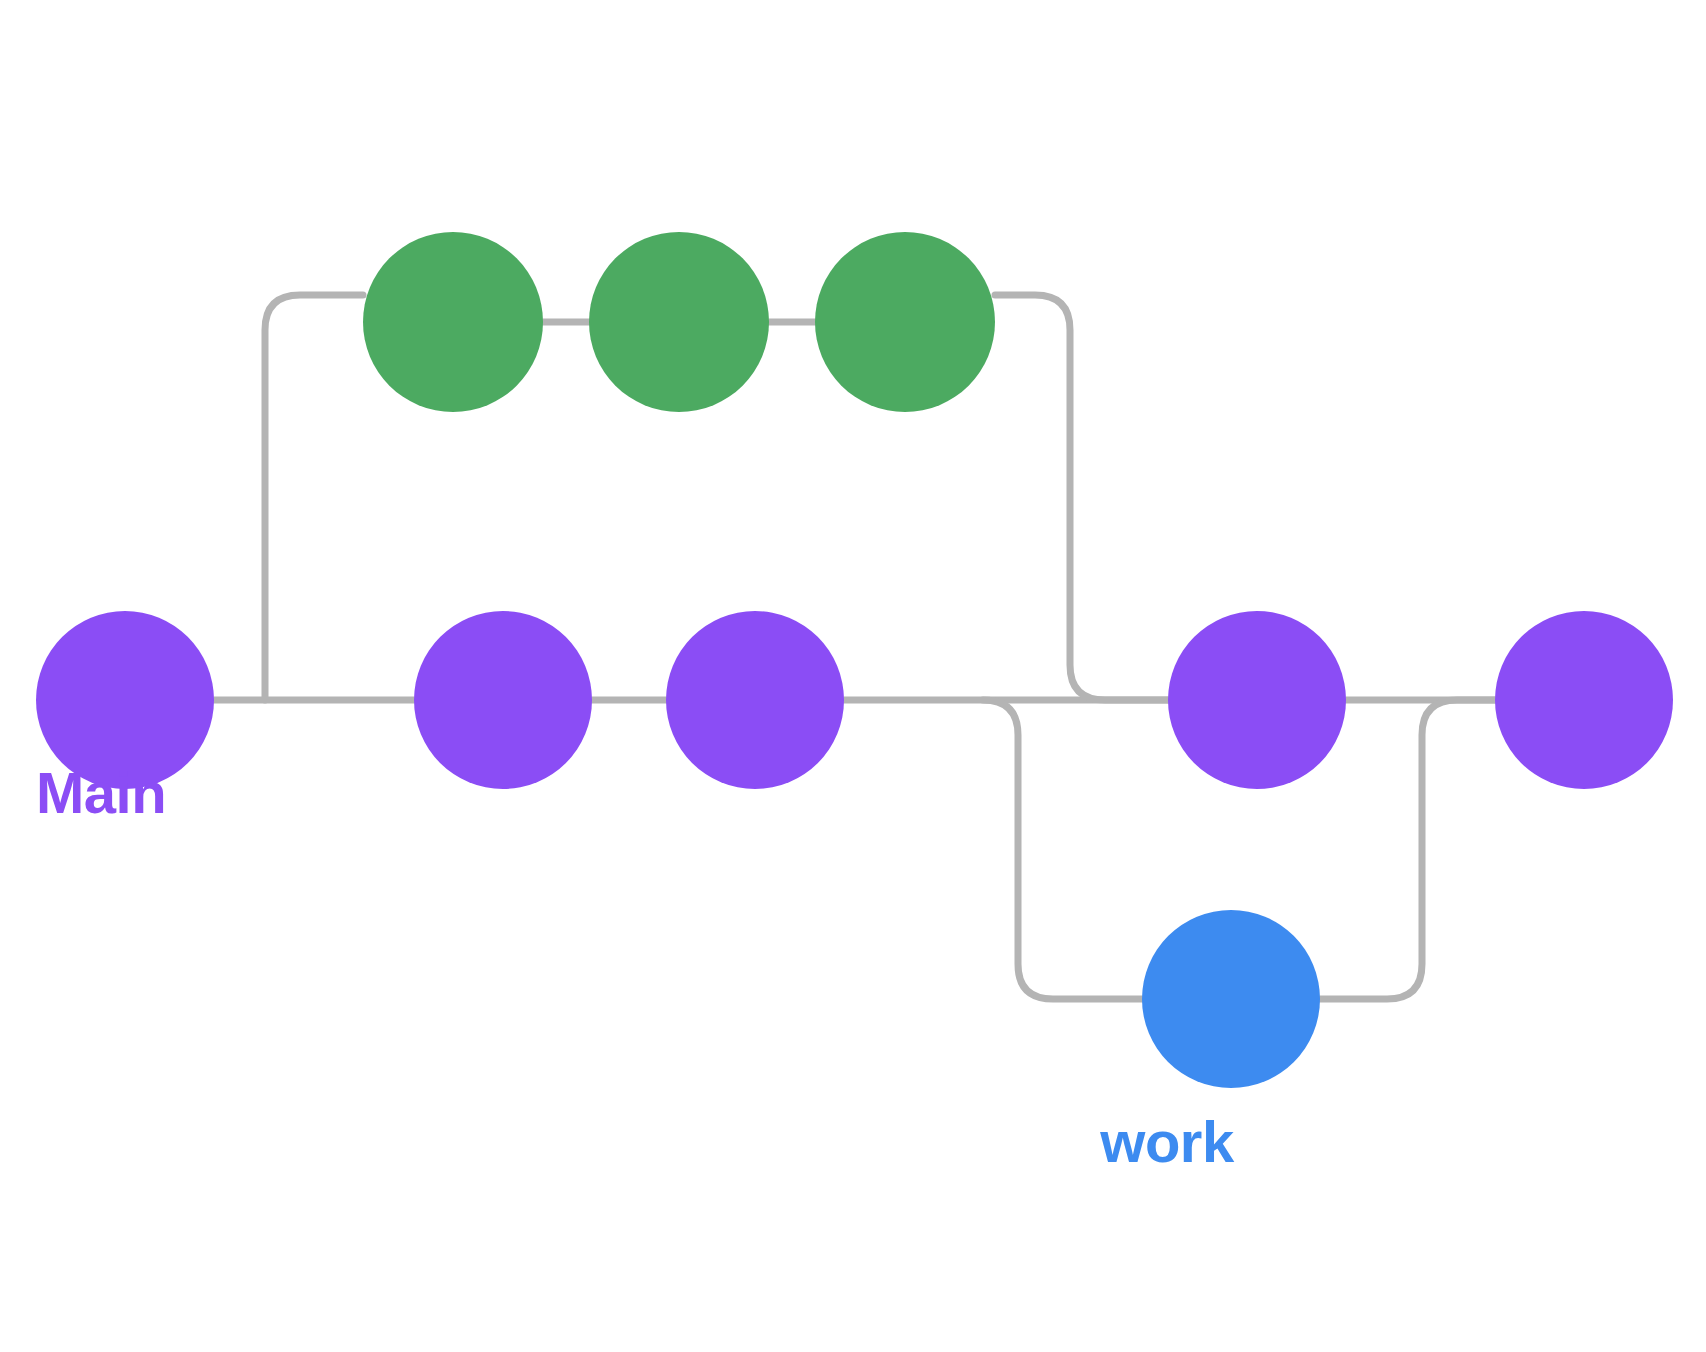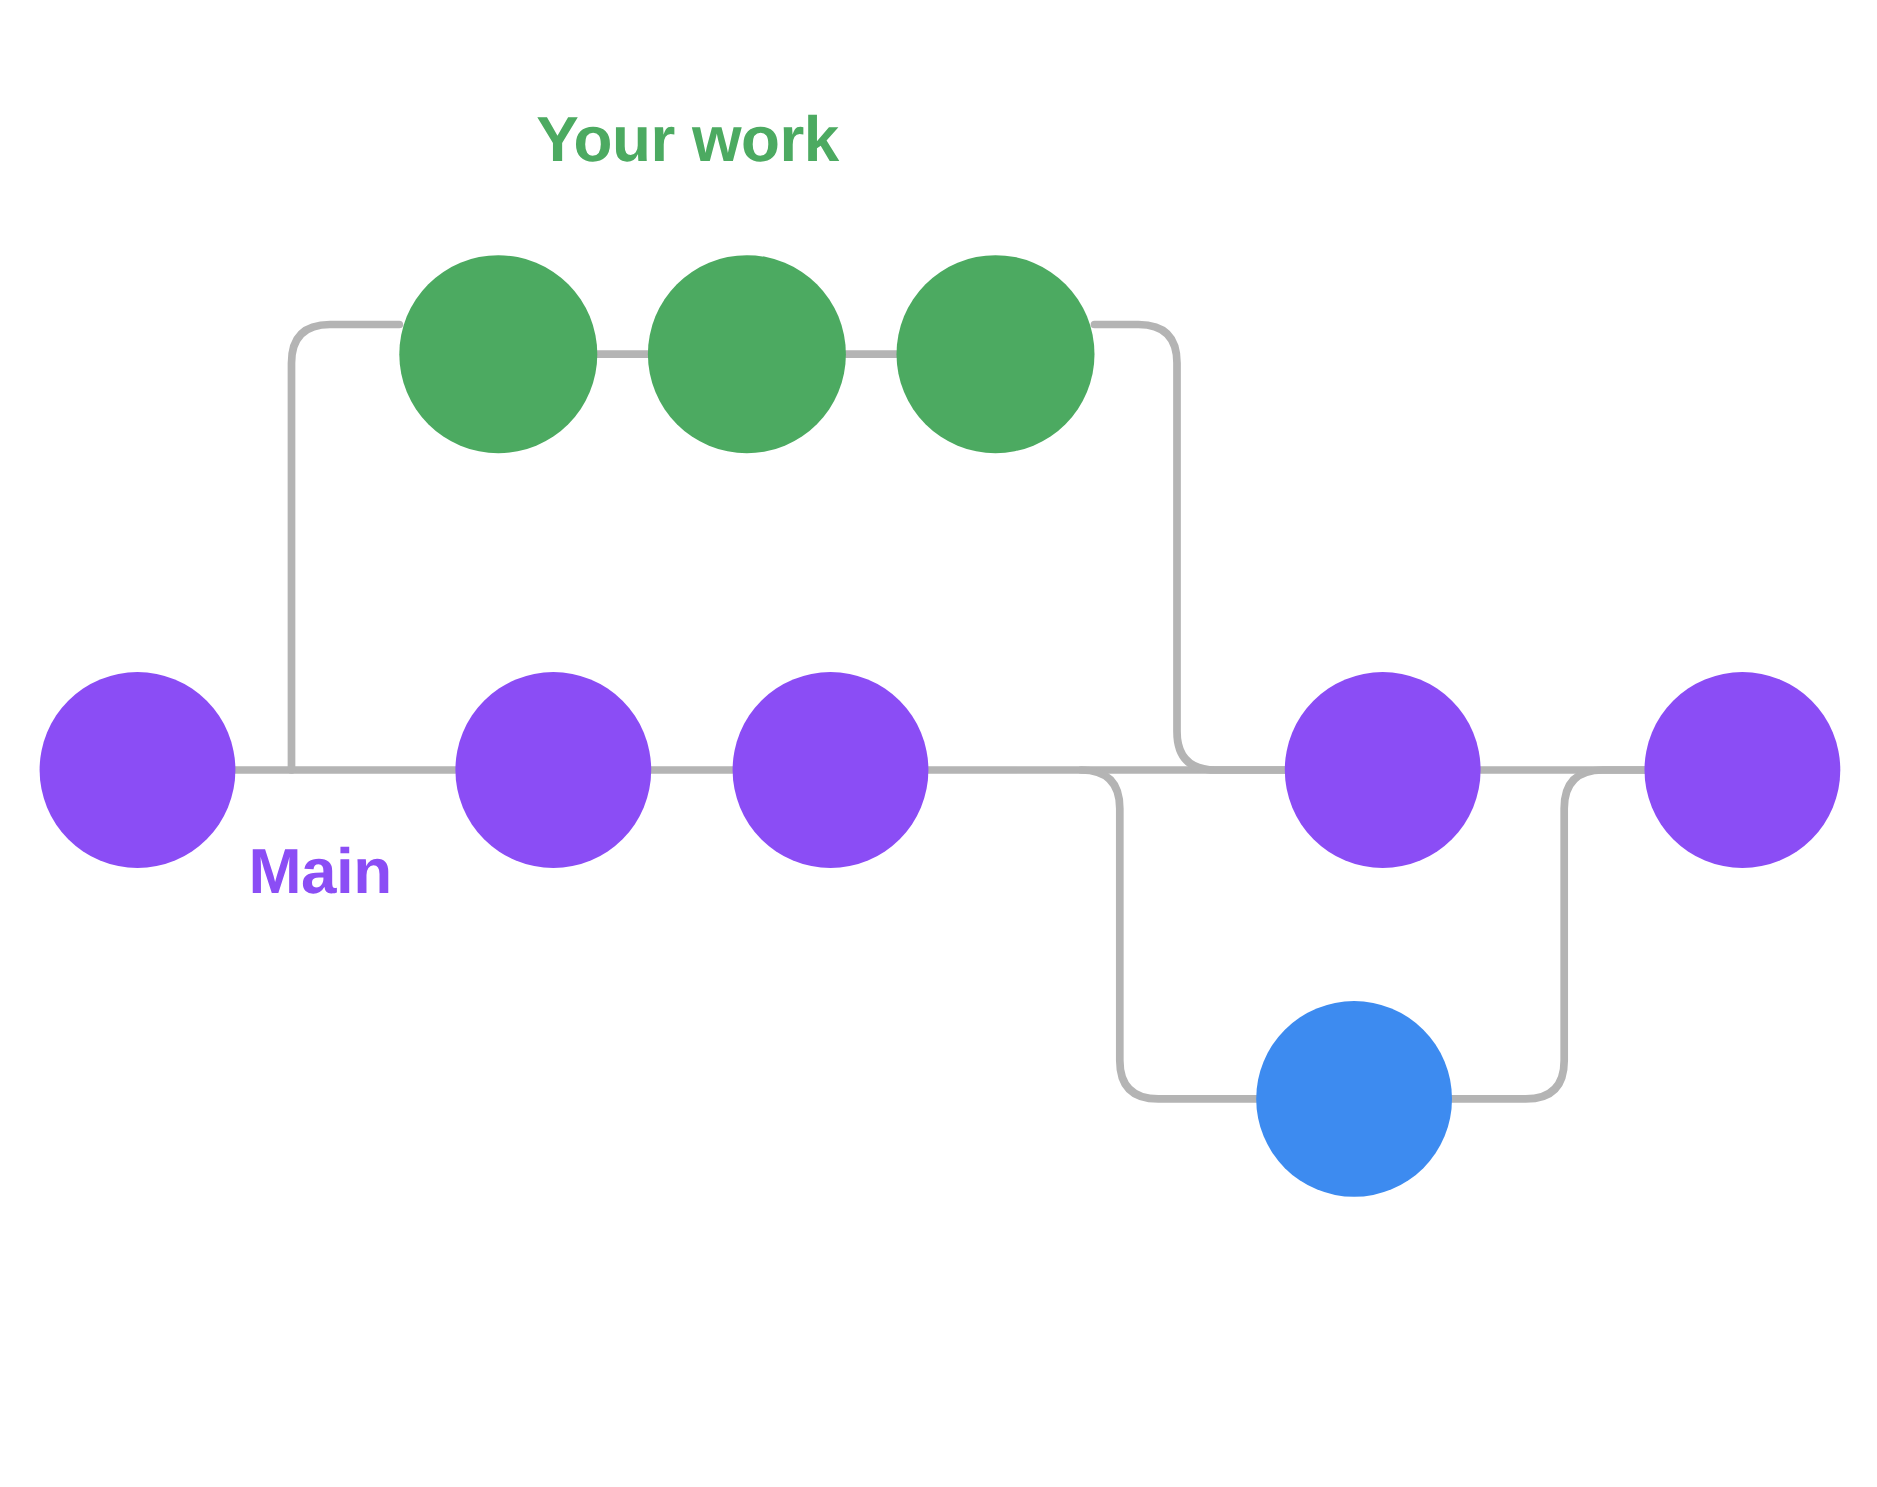--- a/index.html
+++ b/index.html
@@ -94,20 +94,20 @@
   <div class="node" style="left:666px; top:611px; width:178px; height:178px; background:#8b4df5;"></div>
   <div class="node" style="left:1168px; top:611px; width:178px; height:178px; background:#8b4df5;"></div>
   <div class="node" style="left:1495px; top:611px; width:178px; height:178px; background:#8b4df5;"></div>
 
   <div class="node" style="left:363px; top:232px; width:180px; height:180px; background:#4caa61;"></div>
   <div class="node" style="left:589px; top:232px; width:180px; height:180px; background:#4caa61;"></div>
   <div class="node" style="left:815px; top:232px; width:180px; height:180px; background:#4caa61;"></div>
 
   <div class="node" style="left:1142px; top:910px; width:178px; height:178px; background:#3d8bf0;"></div>
 
-  <div class="label" id="label-your-work" style="color:#4caa61;">Your work</div>
 
-  <div class="label" id="label-main" style="color:#8b4df5;text-align:right;">Main</div>
+  <div class="label" id="label-main" style="color:#8b4df5;">Main</div>
 
   <div class="label label-center" id="label-another" style="color:#3d8bf0;">
+    <div>work</div>
   </div>
 
 </div>
 
 </body></html>

